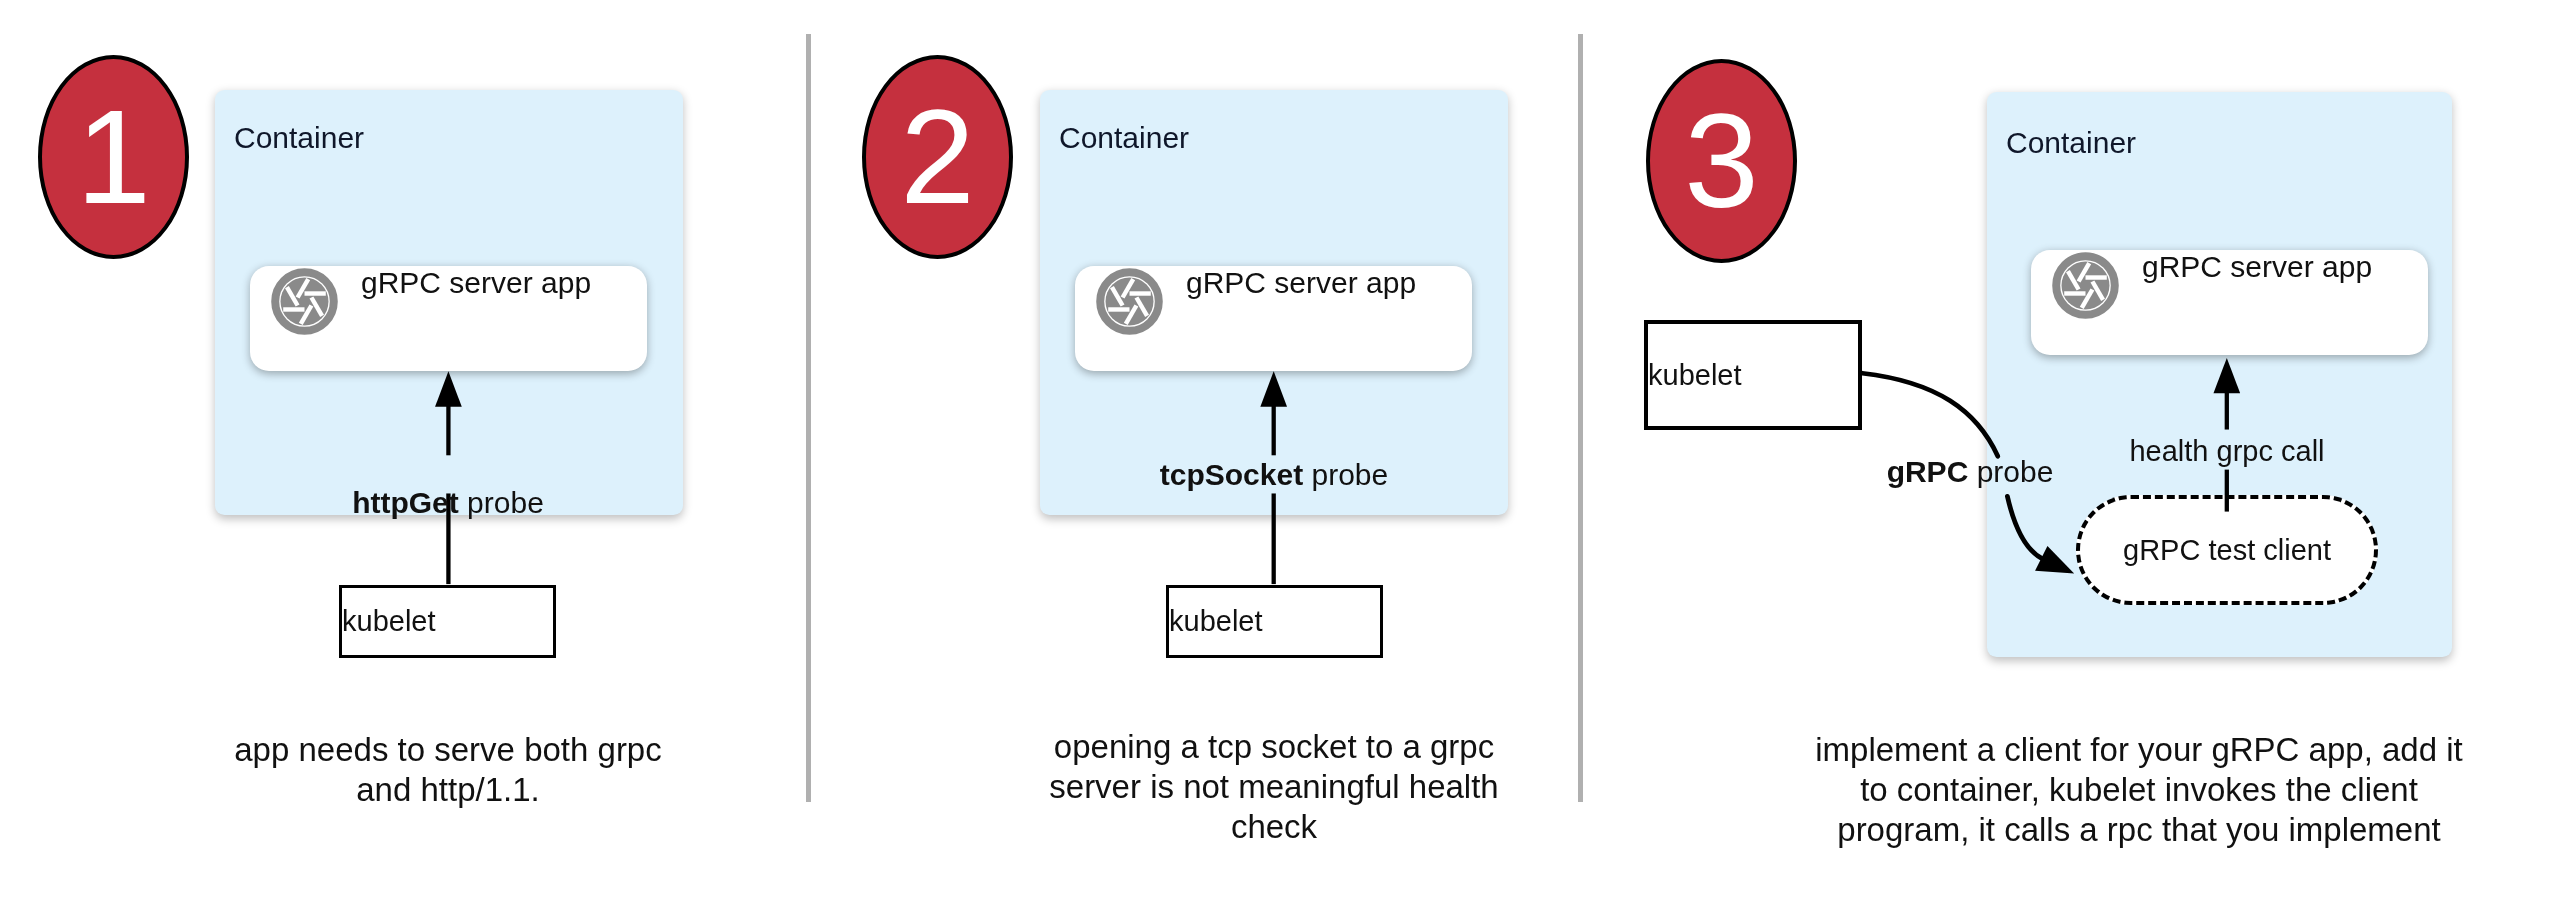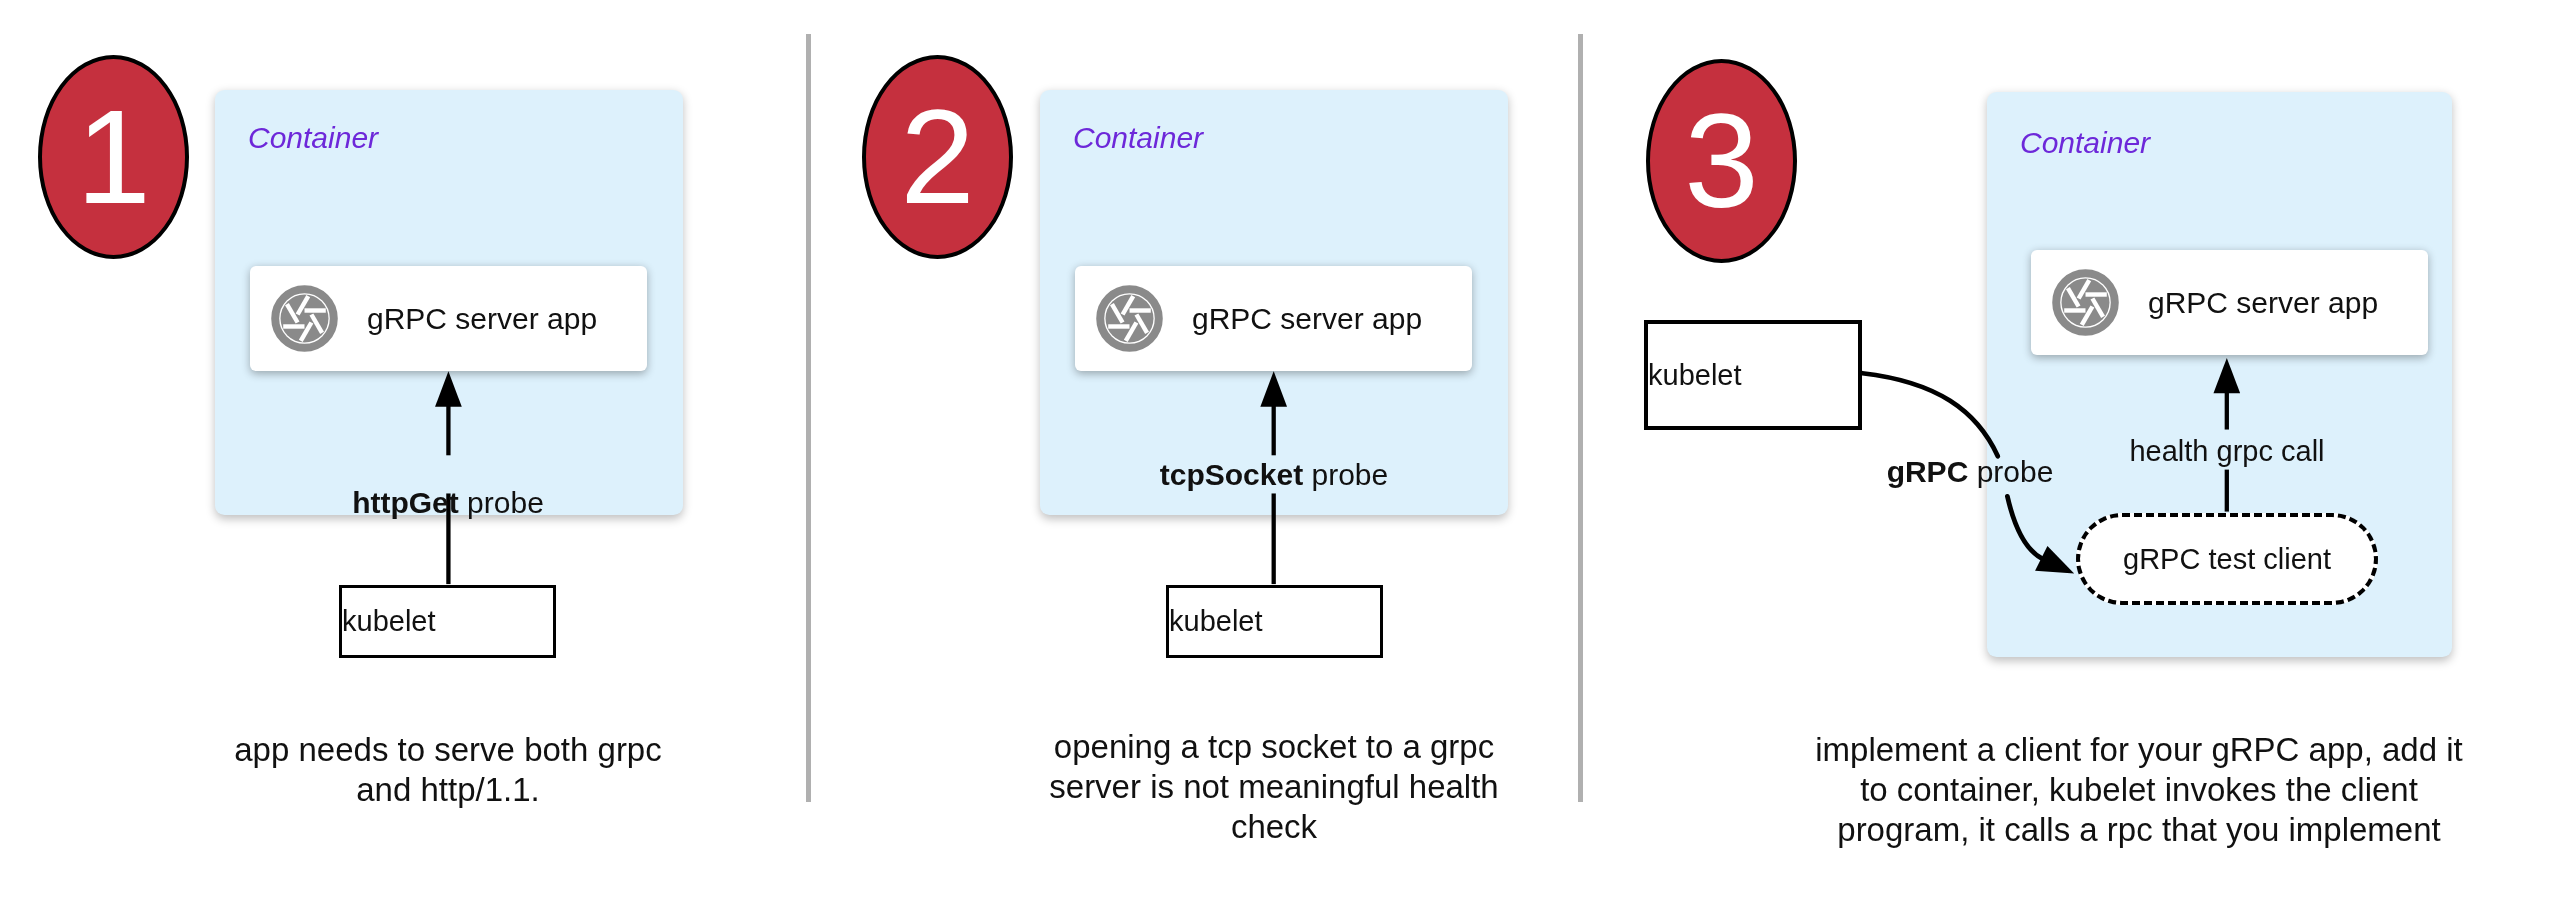--- a/index.html
+++ b/index.html
@@ -11,26 +11,26 @@
     position:absolute;display:flex;align-items:center;justify-content:center;
     border:4.8px solid #000;border-radius:50%;
     background:var(--badge_fill,#c5303e);color:#fff;
     font-size:134px;font-weight:400;line-height:1;
   }
   .container-box{
     position:absolute;background:var(--container_fill,#ddf1fc);
     border-radius:9.5px;box-shadow:0 3.8px 9.5px rgba(0,0,0,0.25);
   }
   .container-label{
-    position:absolute;left:33px;top:30.5px;font-size:30px;color:#6d28d9;white-space:nowrap;font-style:italic;
+    position:absolute;left:19px;top:30.5px;font-size:30px;color:#0f172a;white-space:nowrap;
   }
   .app-box{
-    position:absolute;background:#fff;border-radius:6px;
+    position:absolute;background:#fff;border-radius:19px;
     box-shadow:0 2.9px 8.6px rgba(0,0,0,0.3);
-    display:flex;align-items:center;padding-left:19px;box-sizing:border-box;gap:6px;
+    display:flex;align-items:flex-start;padding-left:19px;box-sizing:border-box;
   }
   .app-icon{width:71px;height:71px;flex:0 0 auto;margin-right:21px;}
   .app-label{font-size:30px;white-space:nowrap;}
   .kubelet-box{
     position:absolute;background:#fff;border:3.8px solid #000;box-sizing:border-box;
     display:flex;align-items:center;justify-content:flex-start;font-size:29px;
   }
   .kubelet-box.thick{border-width:4.8px;}
   .client-box{
     position:absolute;background:#fff;border:4.8px dashed #000;border-radius:55px;
@@ -122,21 +122,21 @@
           <line x1="40" y1="31" x2="64" y2="31" transform="rotate(0 40 40)"></line>
           <line x1="40" y1="31" x2="64" y2="31" transform="rotate(60 40 40)"></line>
           <line x1="40" y1="31" x2="64" y2="31" transform="rotate(120 40 40)"></line>
           <line x1="40" y1="31" x2="64" y2="31" transform="rotate(180 40 40)"></line>
           <line x1="40" y1="31" x2="64" y2="31" transform="rotate(240 40 40)"></line>
           <line x1="40" y1="31" x2="64" y2="31" transform="rotate(300 40 40)"></line>
         </g>
       </svg>
       <span class="app-label">gRPC server app</span>
     </div>
-    <div class="client-box" style="left:89px;top:421px;width:302px;height:92px;">
+    <div class="client-box" style="left:89px;top:403px;width:302px;height:110px;">
       <span>gRPC test client</span>
     </div>
   </div>
 
   <svg class="arrows" width="2576" height="923" viewBox="0 0 2700 967">
 
     <g stroke="#000" fill="#000" stroke-width="4.5">
       <polygon points="470,389 456,426 484,426" stroke="none"></polygon>
       <line x1="470" y1="424" x2="470" y2="477"></line>
       <line x1="470" y1="517" x2="470" y2="612"></line>

